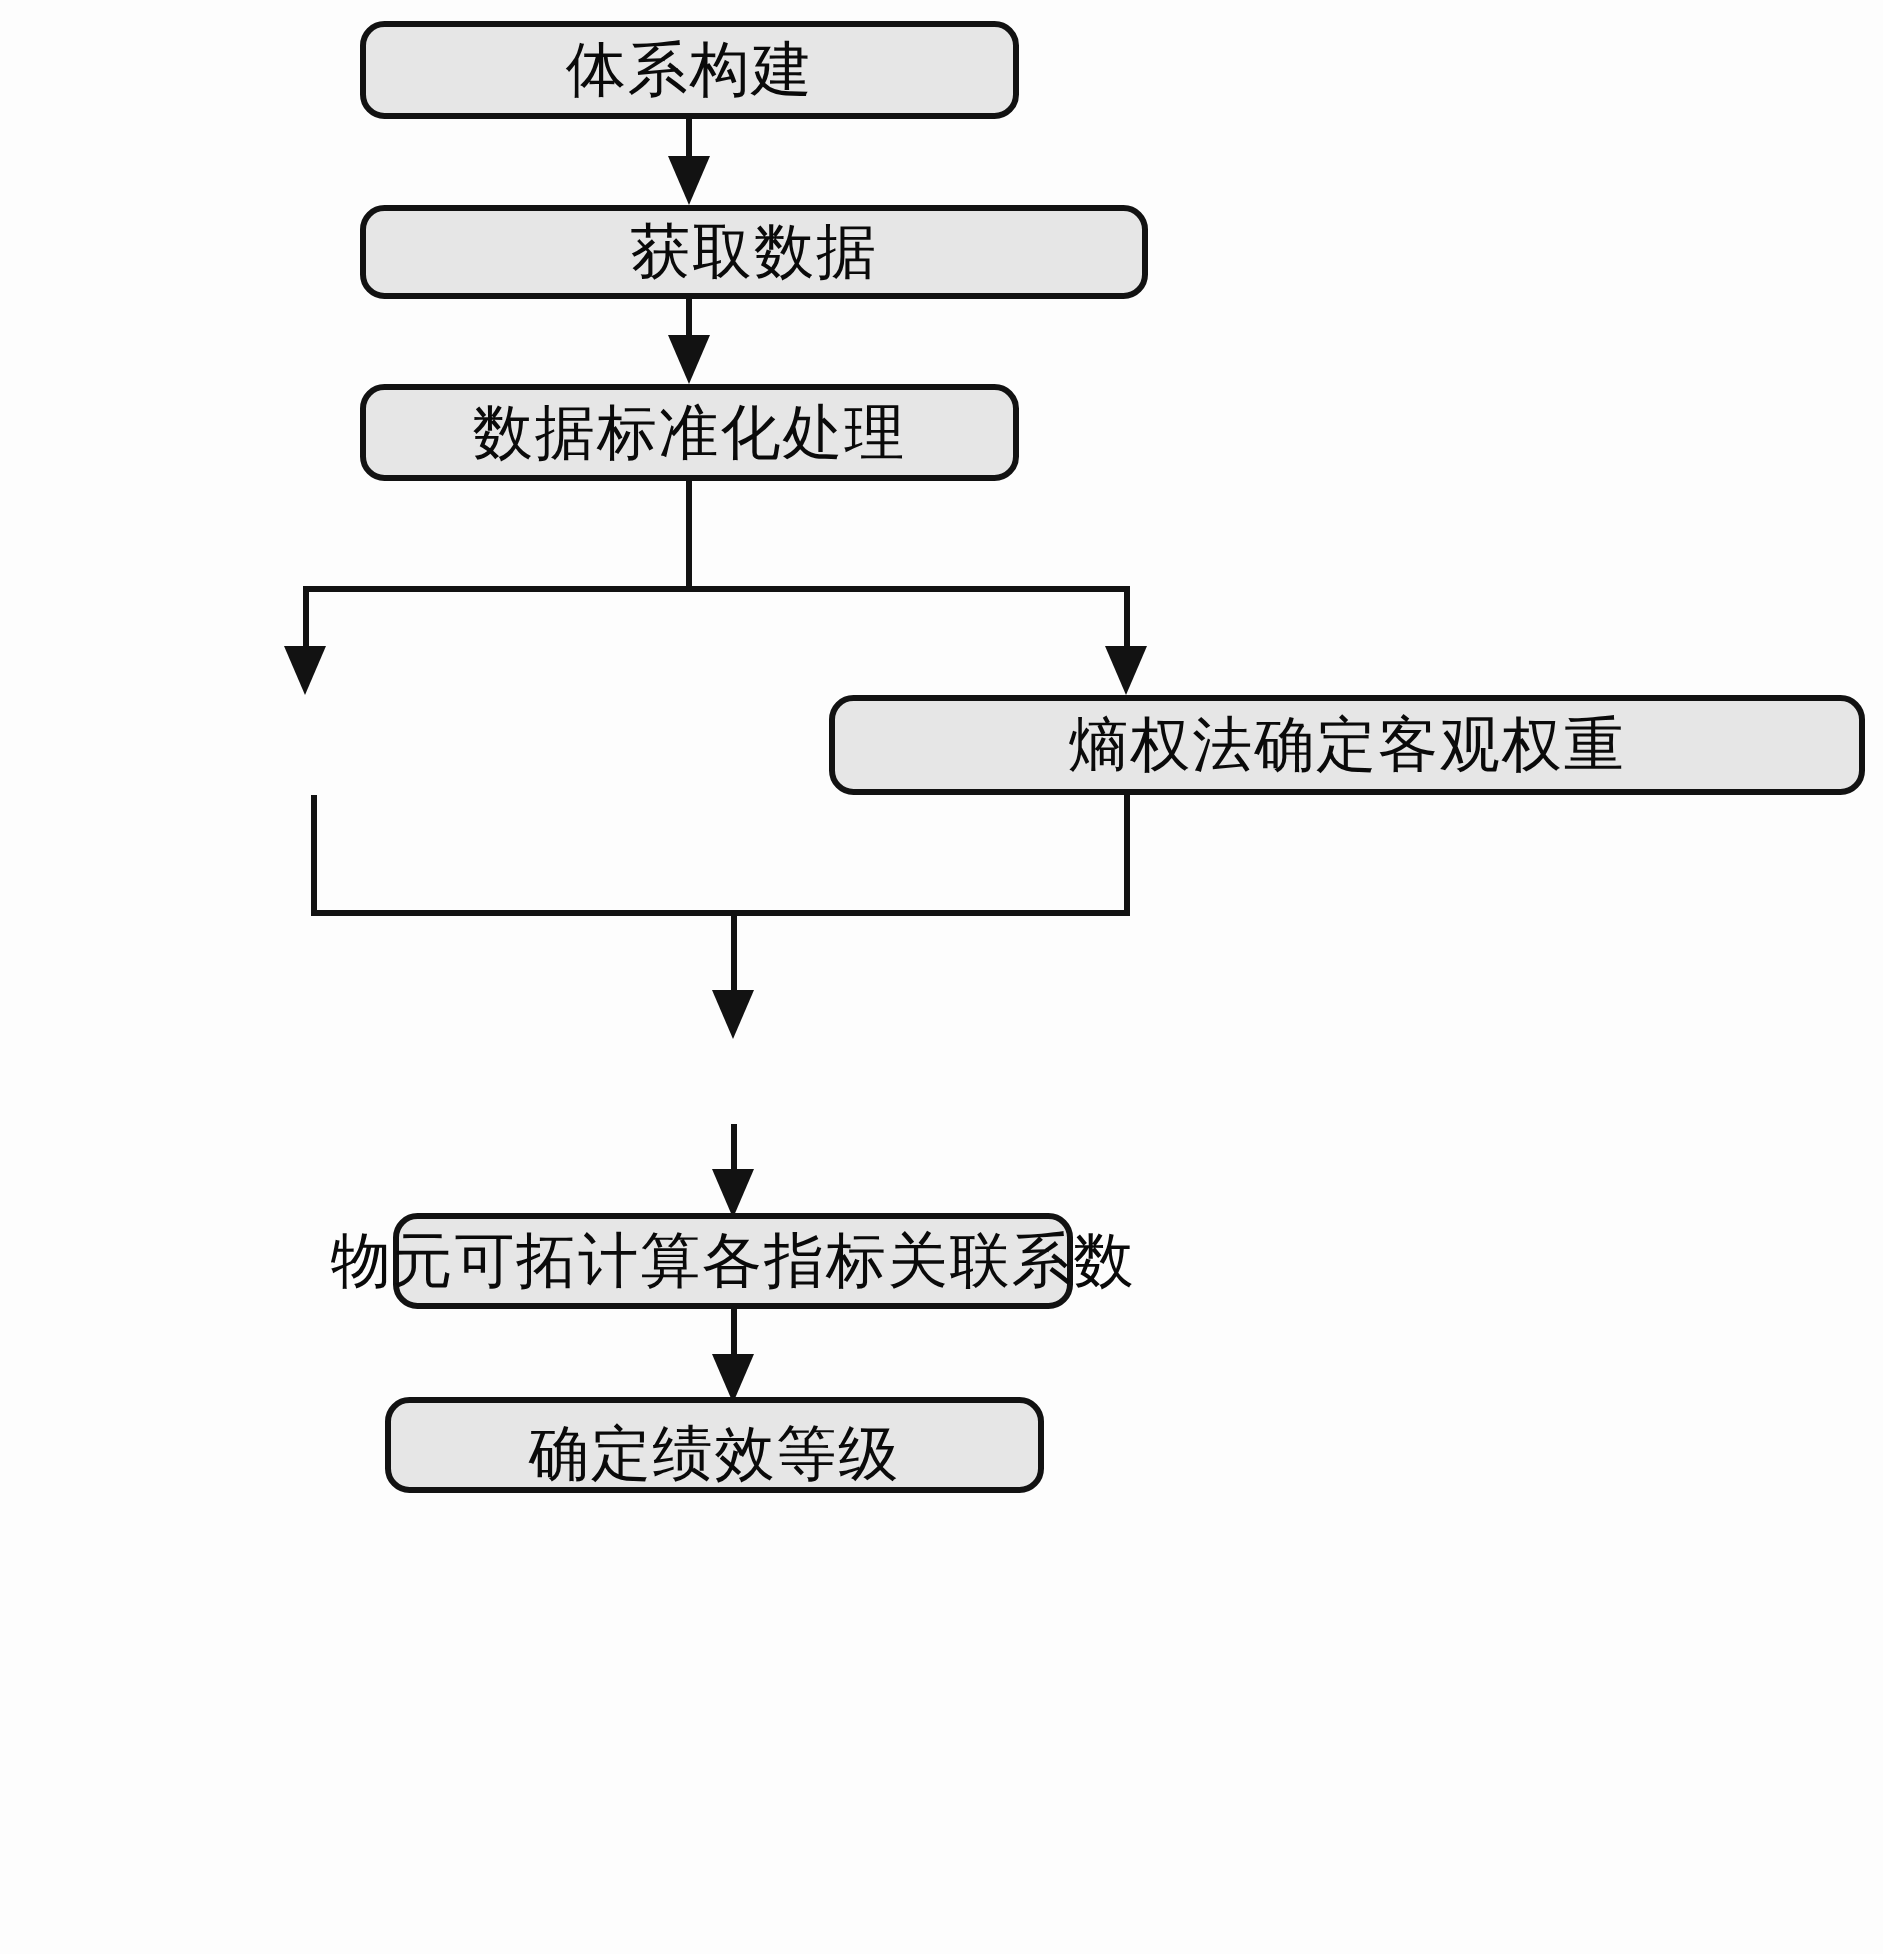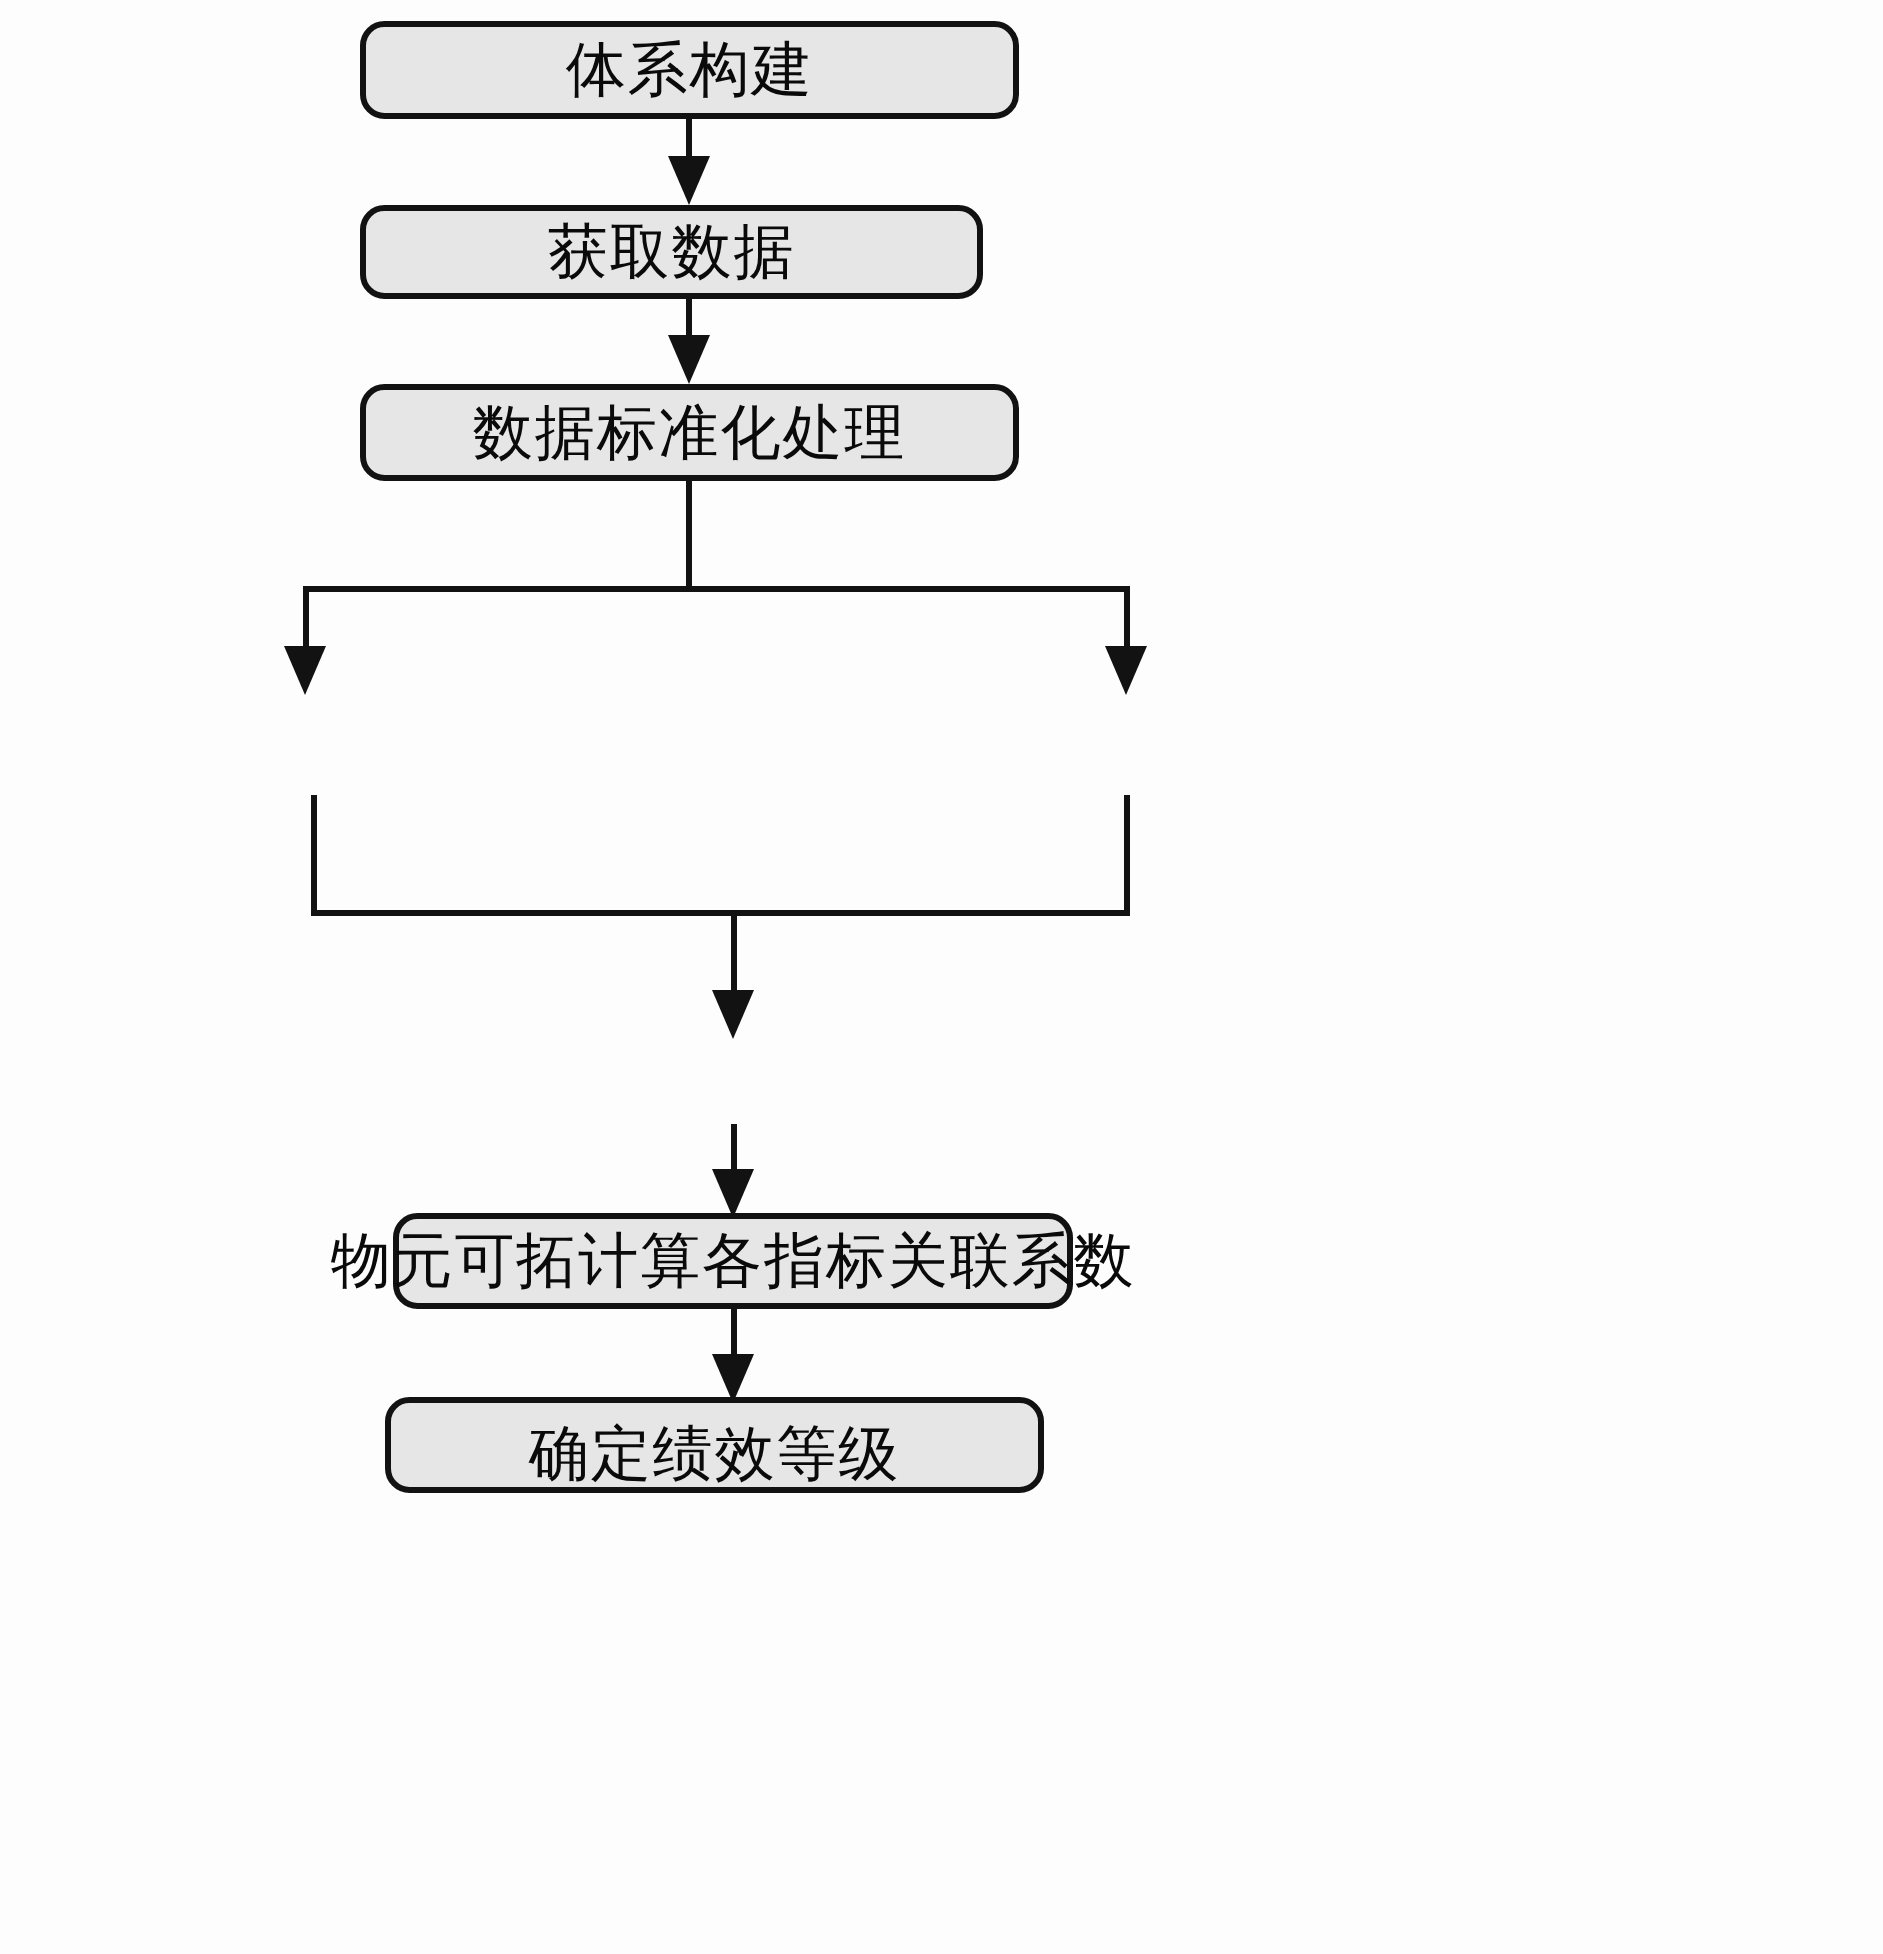--- a/index.html
+++ b/index.html
@@ -62,39 +62,42 @@
 
 <div id="canvas">
 
   <div class="node" style="left:360px; top:21px; width:659px; height:98px;">
     <span class="node-label">体系构建</span>
   </div>
 
   <div class="vline" style="left:686px; top:119px; height:49px;"></div>
   <div class="arrowhead" style="left:668px; top:156px;"></div>
 
-  <div class="node" style="left:360px; top:205px; width:623px; height:94px;font-family:Liberation Serif, serif;">
+  <div class="node" style="left:360px; top:205px; width:788px; height:94px;font-family:Liberation Serif, serif;">
     <span class="node-label">获取数据</span>
   </div>
 
   <div class="vline" style="left:686px; top:299px; height:47px;"></div>
   <div class="arrowhead" style="left:668px; top:335px;"></div>
 
   <div class="node" style="left:360px; top:384px; width:659px; height:97px;">
     <span class="node-label">数据标准化处理</span>
   </div>
 
   <div class="vline" style="left:686px; top:481px; height:107px;"></div>
   <div class="hline" style="left:303px; top:586px; width:827px;"></div>
   <div class="vline" style="left:303px; top:586px; height:72px;"></div>
   <div class="arrowhead" style="left:284px; top:646px;"></div>
   <div class="vline" style="left:1124px; top:586px; height:72px;"></div>
   <div class="arrowhead" style="left:1105px; top:646px;"></div>
 
 
+  <div class="node" style="left:829px; top:695px; width:1036px; height:100px;">
+    <span class="node-label">熵权法确定客观权重</span>
+  </div>
 
   <div class="vline" style="left:311px; top:795px; height:121px;"></div>
   <div class="vline" style="left:1124px; top:795px; height:121px;"></div>
   <div class="hline" style="left:311px; top:910px; width:819px;"></div>
   <div class="vline" style="left:731px; top:910px; height:92px;"></div>
   <div class="arrowhead" style="left:712px; top:990px;"></div>
 
 
   <div class="vline" style="left:731px; top:1124px; height:58px;"></div>
   <div class="arrowhead" style="left:712px; top:1169px;"></div>

